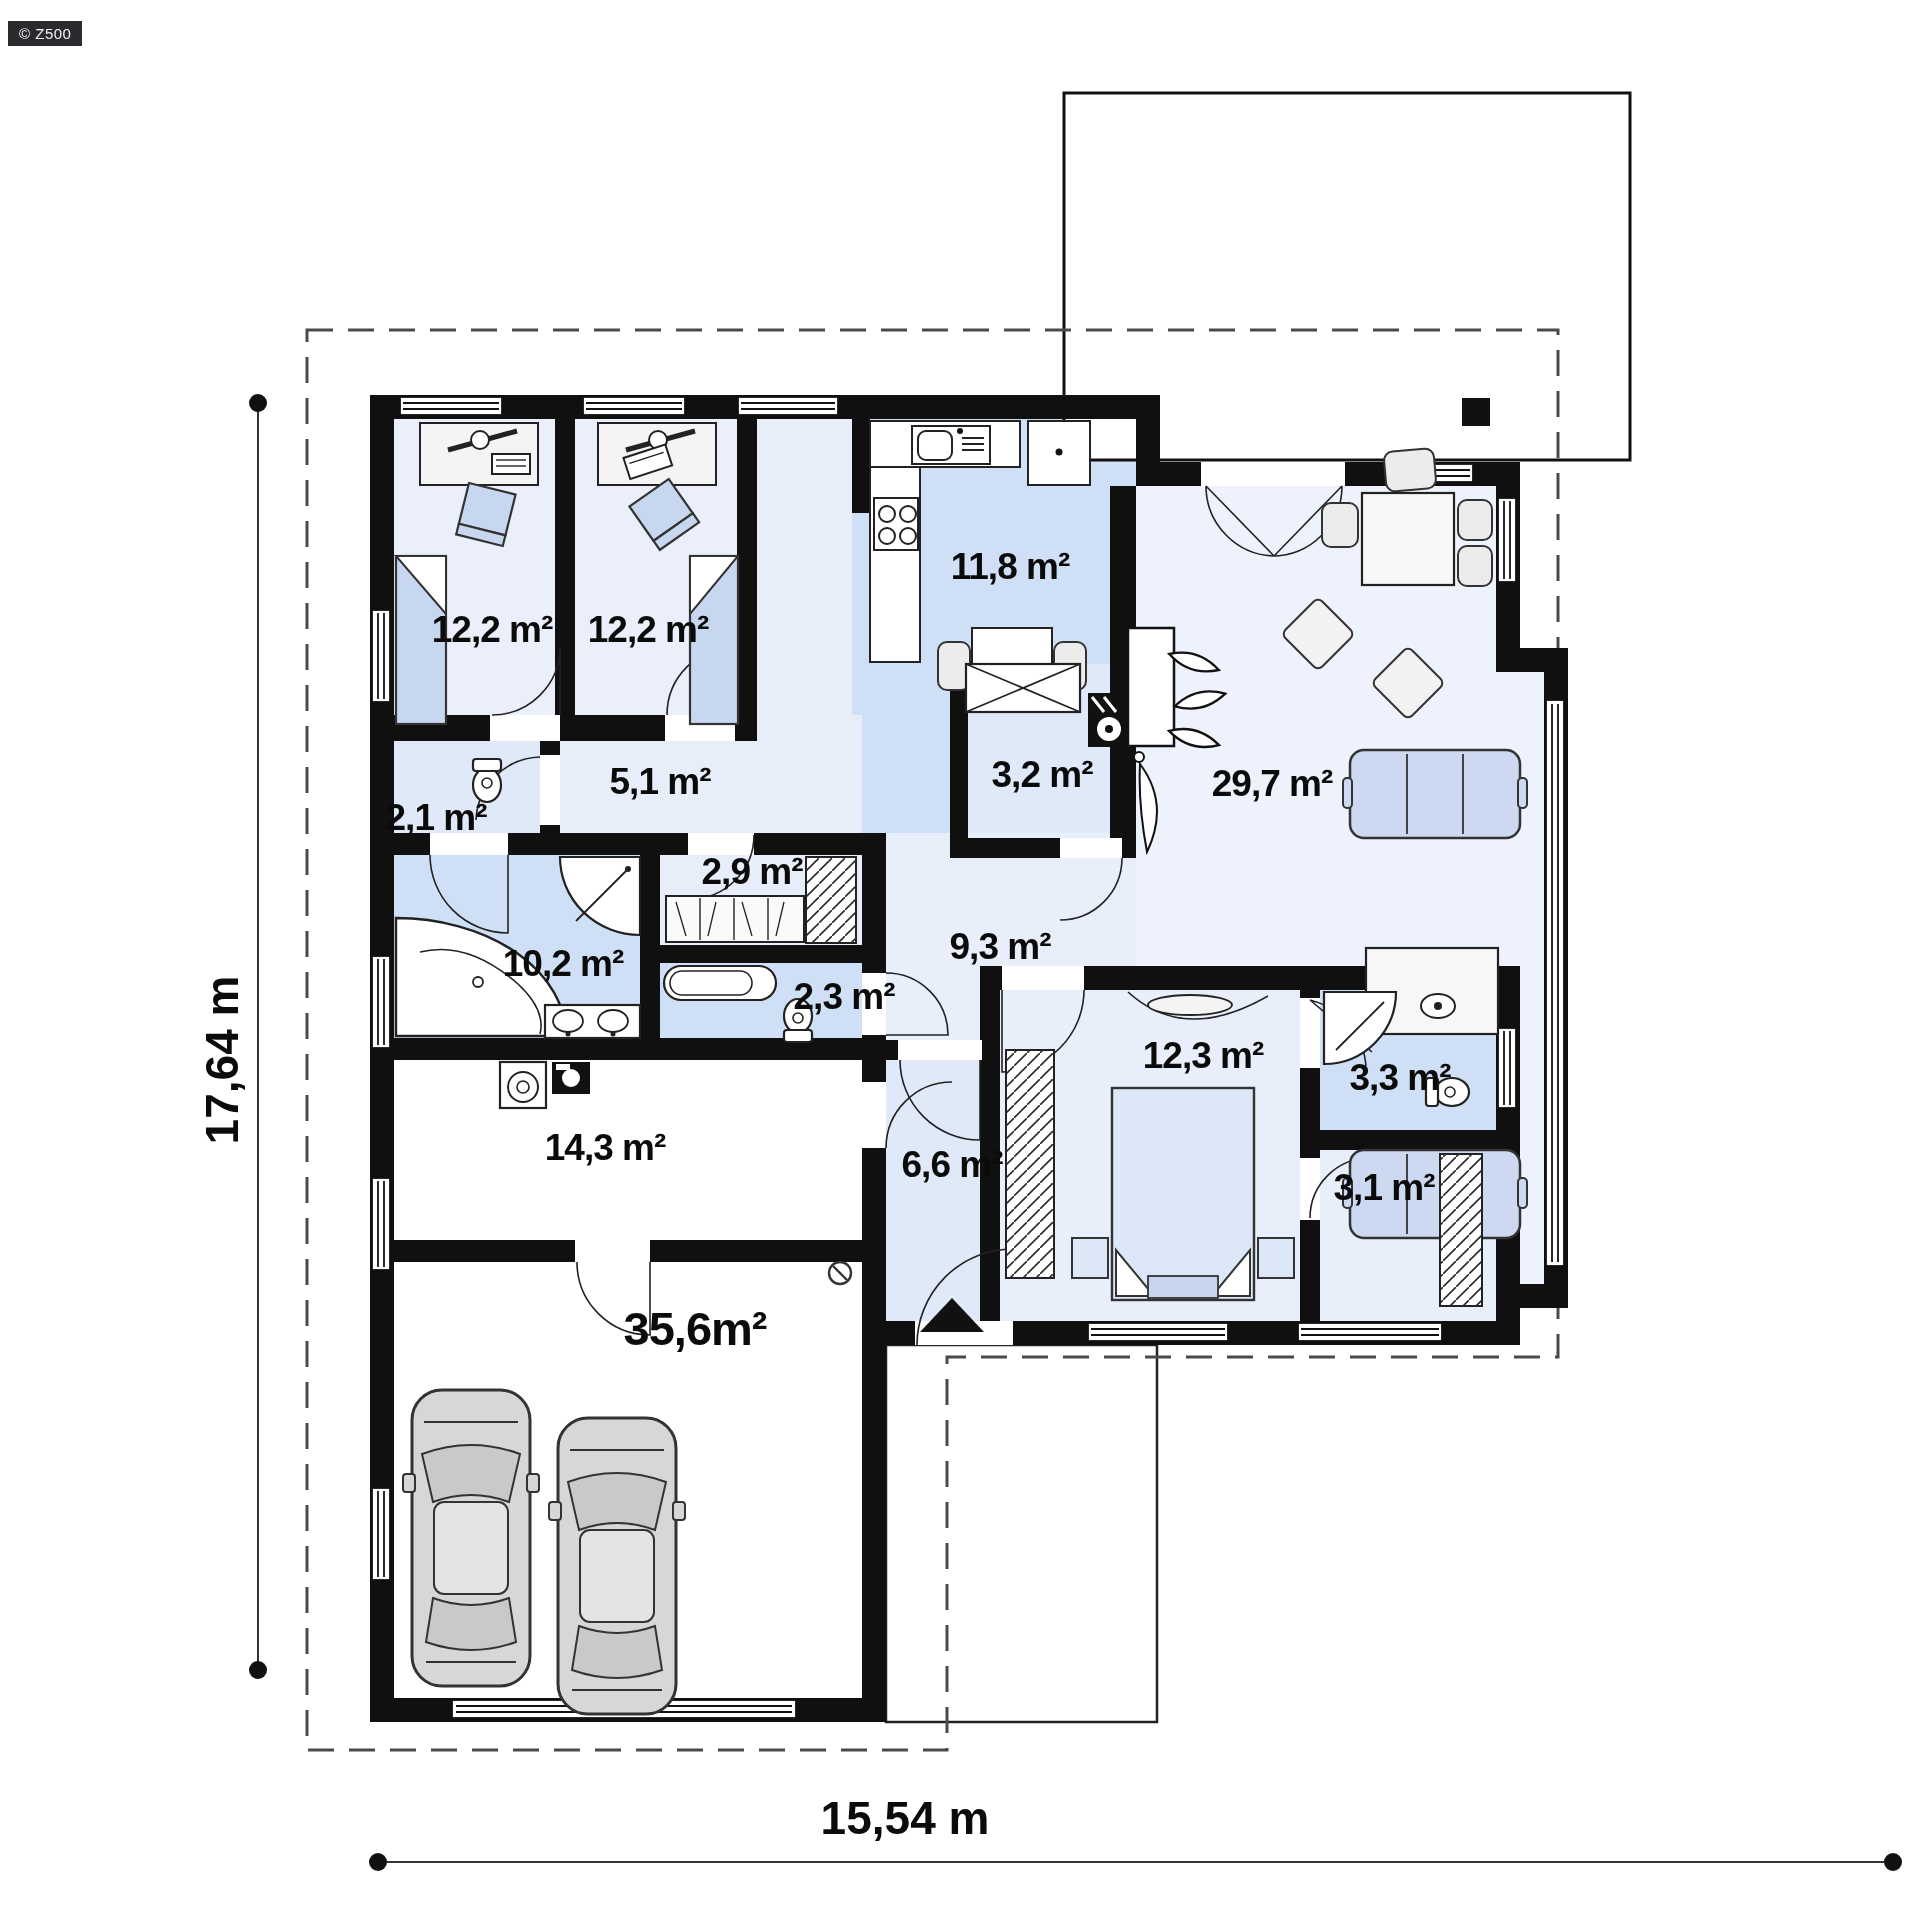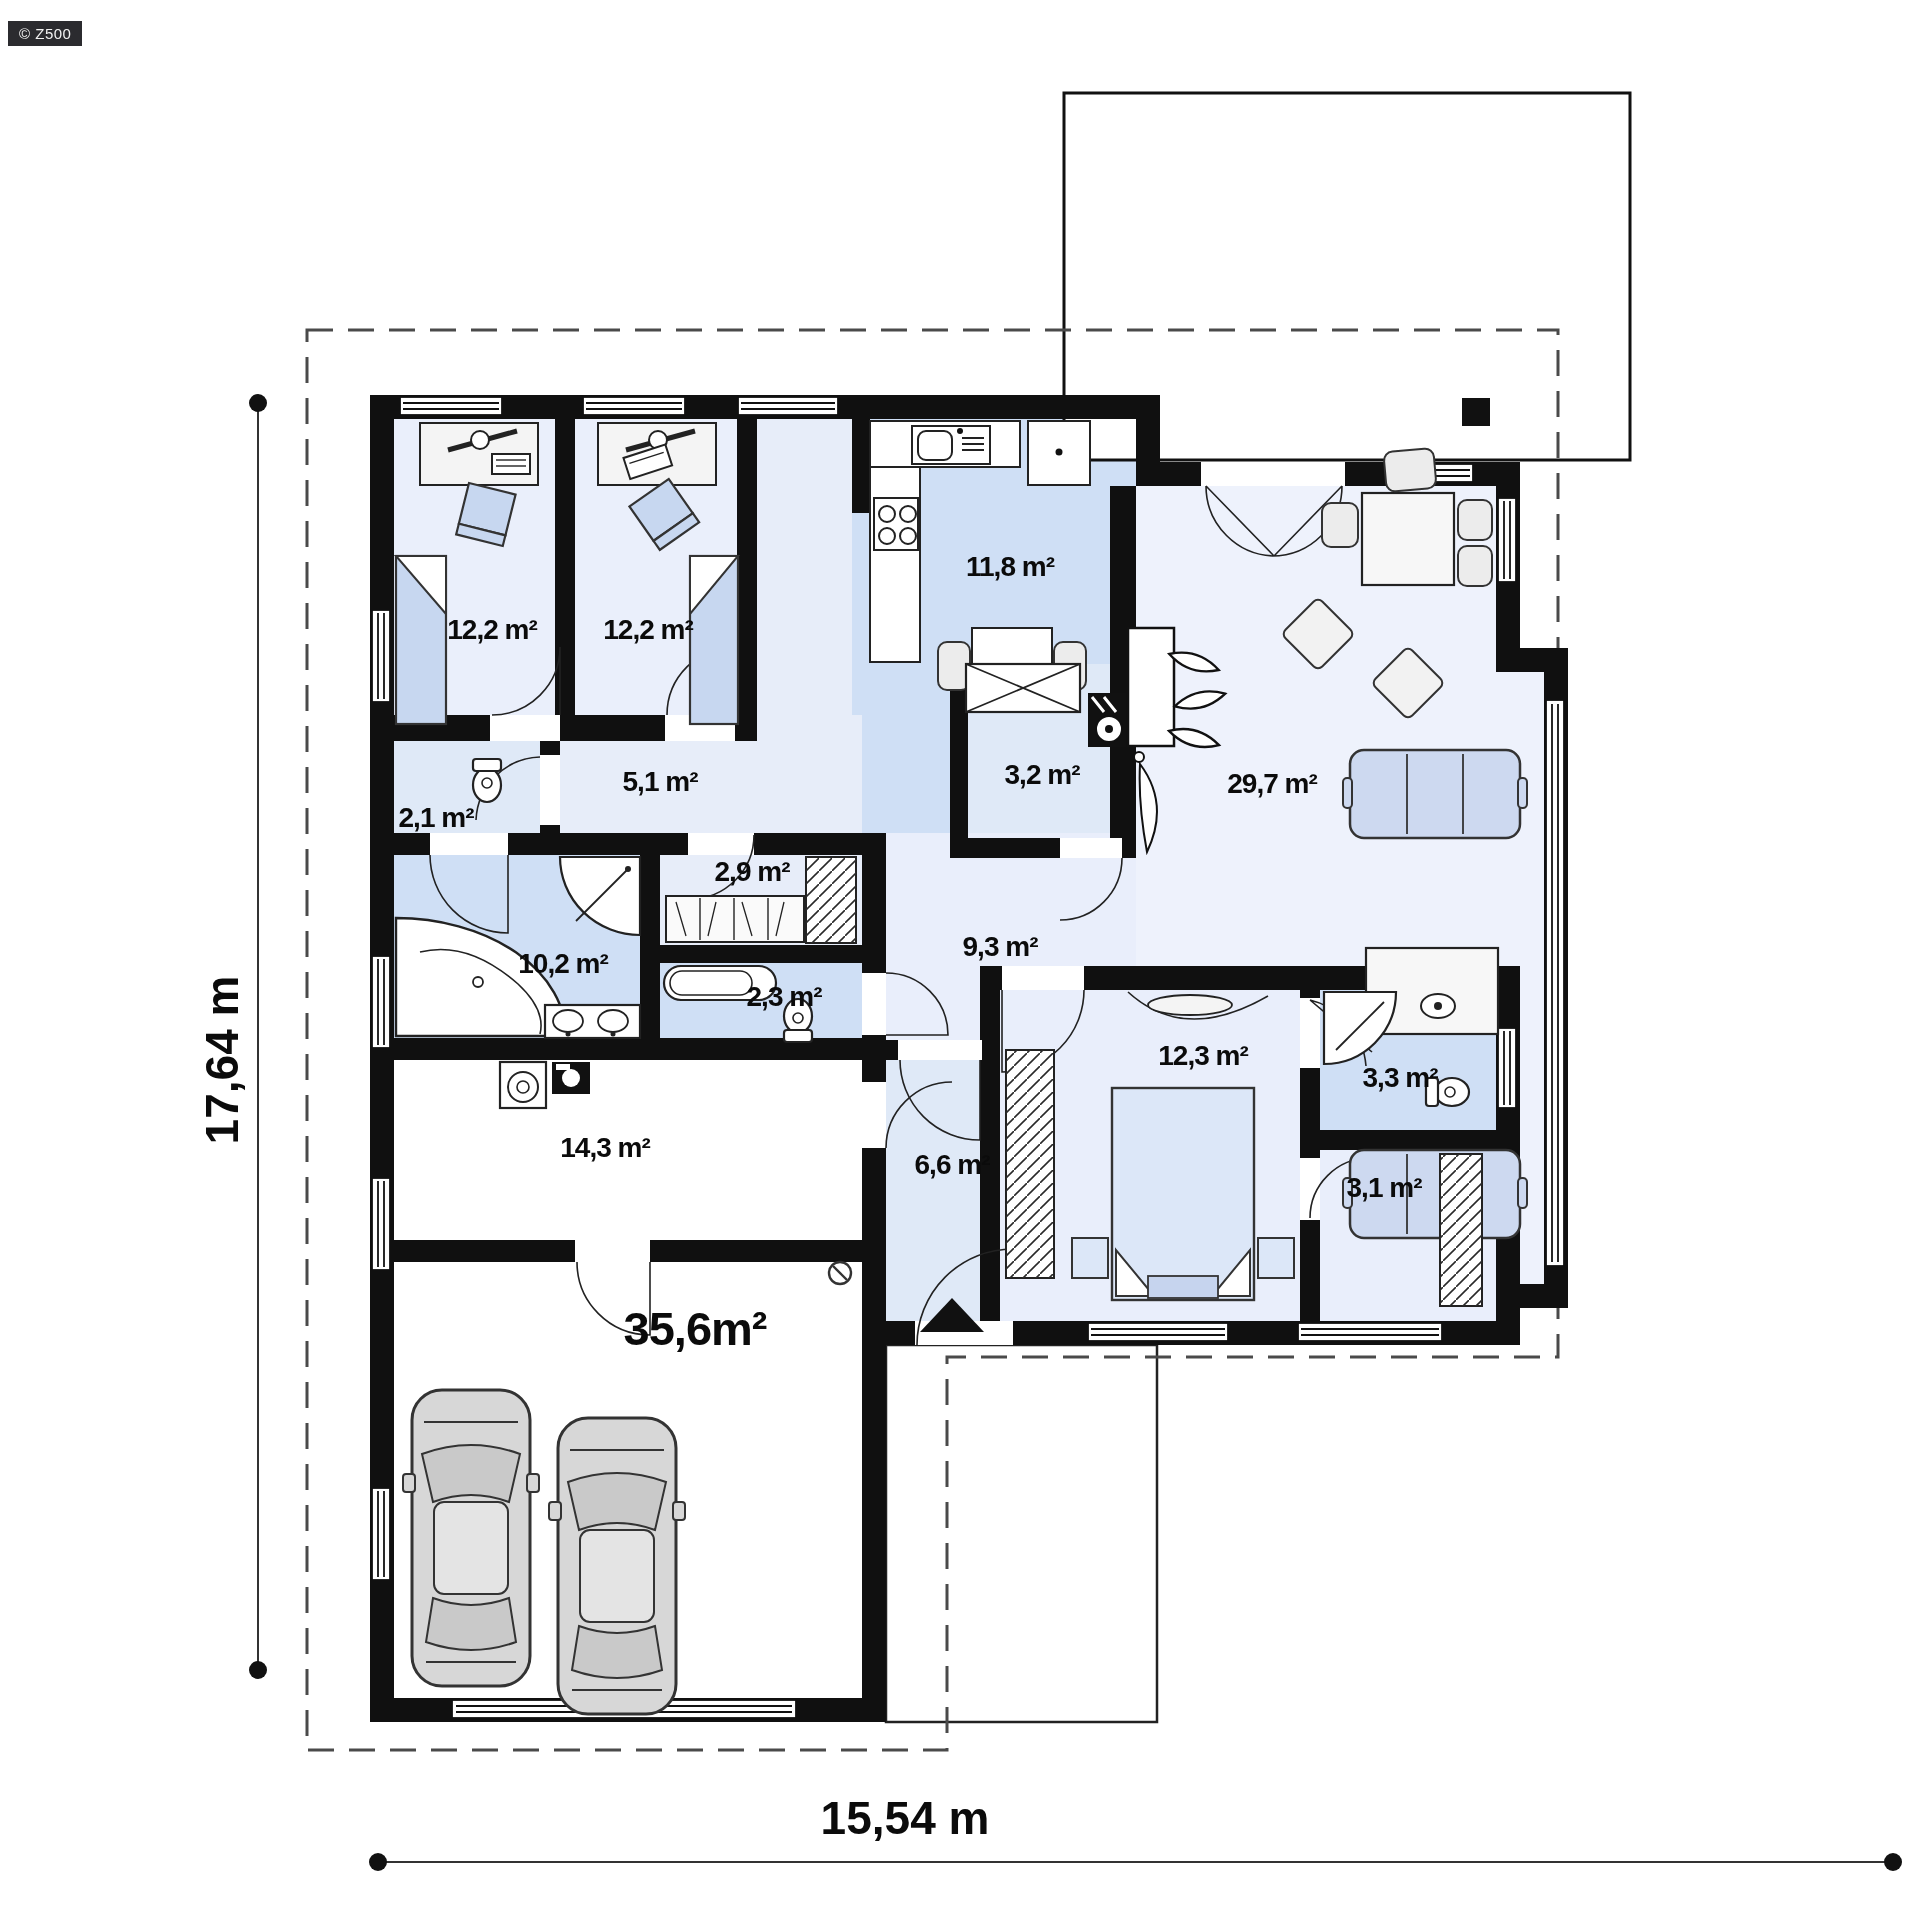--- a/index.html
+++ b/index.html
@@ -3,21 +3,21 @@
 <meta charset="utf-8">
 <style>
   html,body{margin:0;padding:0;background:#ffffff;}
   #canvas{
     position:relative;width:1920px;height:1920px;background:#ffffff;overflow:hidden;
     font-family:"Liberation Sans", sans-serif;
   }
   #plan-svg{position:absolute;left:0;top:0;}
   .room-label{
     position:absolute;transform:translate(-50%,-50%);
-    font-weight:bold;font-size:28px;letter-spacing:-1px;color:#0b0b0b;white-space:nowrap;
+    font-weight:bold;font-size:37px;letter-spacing:-1px;color:#0b0b0b;white-space:nowrap;
   }
   .room-label.big{font-size:47px;}
   .dim-label{
     position:absolute;transform:translate(-50%,-50%);
     font-weight:bold;font-size:46px;color:#0b0b0b;white-space:nowrap;
   }
   .dim-label.vertical{transform:translate(-50%,-50%) rotate(-90deg);}
   #watermark{
     position:absolute;left:8px;top:21px;background:#2b2b2f;color:#f2f2f2;
     font-size:15px;padding:4px 11px;letter-spacing:0.5px;
@@ -420,21 +420,21 @@
 
   <div class="room-label" style="left:492px;top:630px;">12,2 m²</div>
   <div class="room-label" style="left:648px;top:630px;">12,2 m²</div>
   <div class="room-label" style="left:1010px;top:567px;">11,8 m²</div>
   <div class="room-label" style="left:436px;top:790px;margin-top:28px;">2,1 m²</div>
   <div class="room-label" style="left:660px;top:782px;">5,1 m²</div>
   <div class="room-label" style="left:1042px;top:775px;">3,2 m²</div>
   <div class="room-label" style="left:1272px;top:784px;">29,7 m²</div>
   <div class="room-label" style="left:752px;top:872px;">2,9 m²</div>
   <div class="room-label" style="left:563px;top:929px;margin-top:35px;">10,2 m²</div>
-  <div class="room-label" style="left:784px;top:997px;">2,3 m²</div>
+  <div class="room-label" style="left:844px;top:997px;">2,3 m²</div>
   <div class="room-label" style="left:1000px;top:947px;">9,3 m²</div>
   <div class="room-label" style="left:1203px;top:1056px;">12,3 m²</div>
   <div class="room-label" style="left:1400px;top:1078px;">3,3 m²</div>
   <div class="room-label" style="left:1384px;top:1188px;">3,1 m²</div>
   <div class="room-label" style="left:605px;top:1148px;">14,3 m²</div>
   <div class="room-label" style="left:952px;top:1165px;">6,6 m²</div>
   <div class="room-label big" style="left:695px;top:1328px;text-align:right;">35,6m²</div>
 
   <div class="dim-label vertical" style="left:222px;top:1060px;">17,64 m</div>
   <div class="dim-label" style="left:905px;top:1818px;">15,54 m</div>

